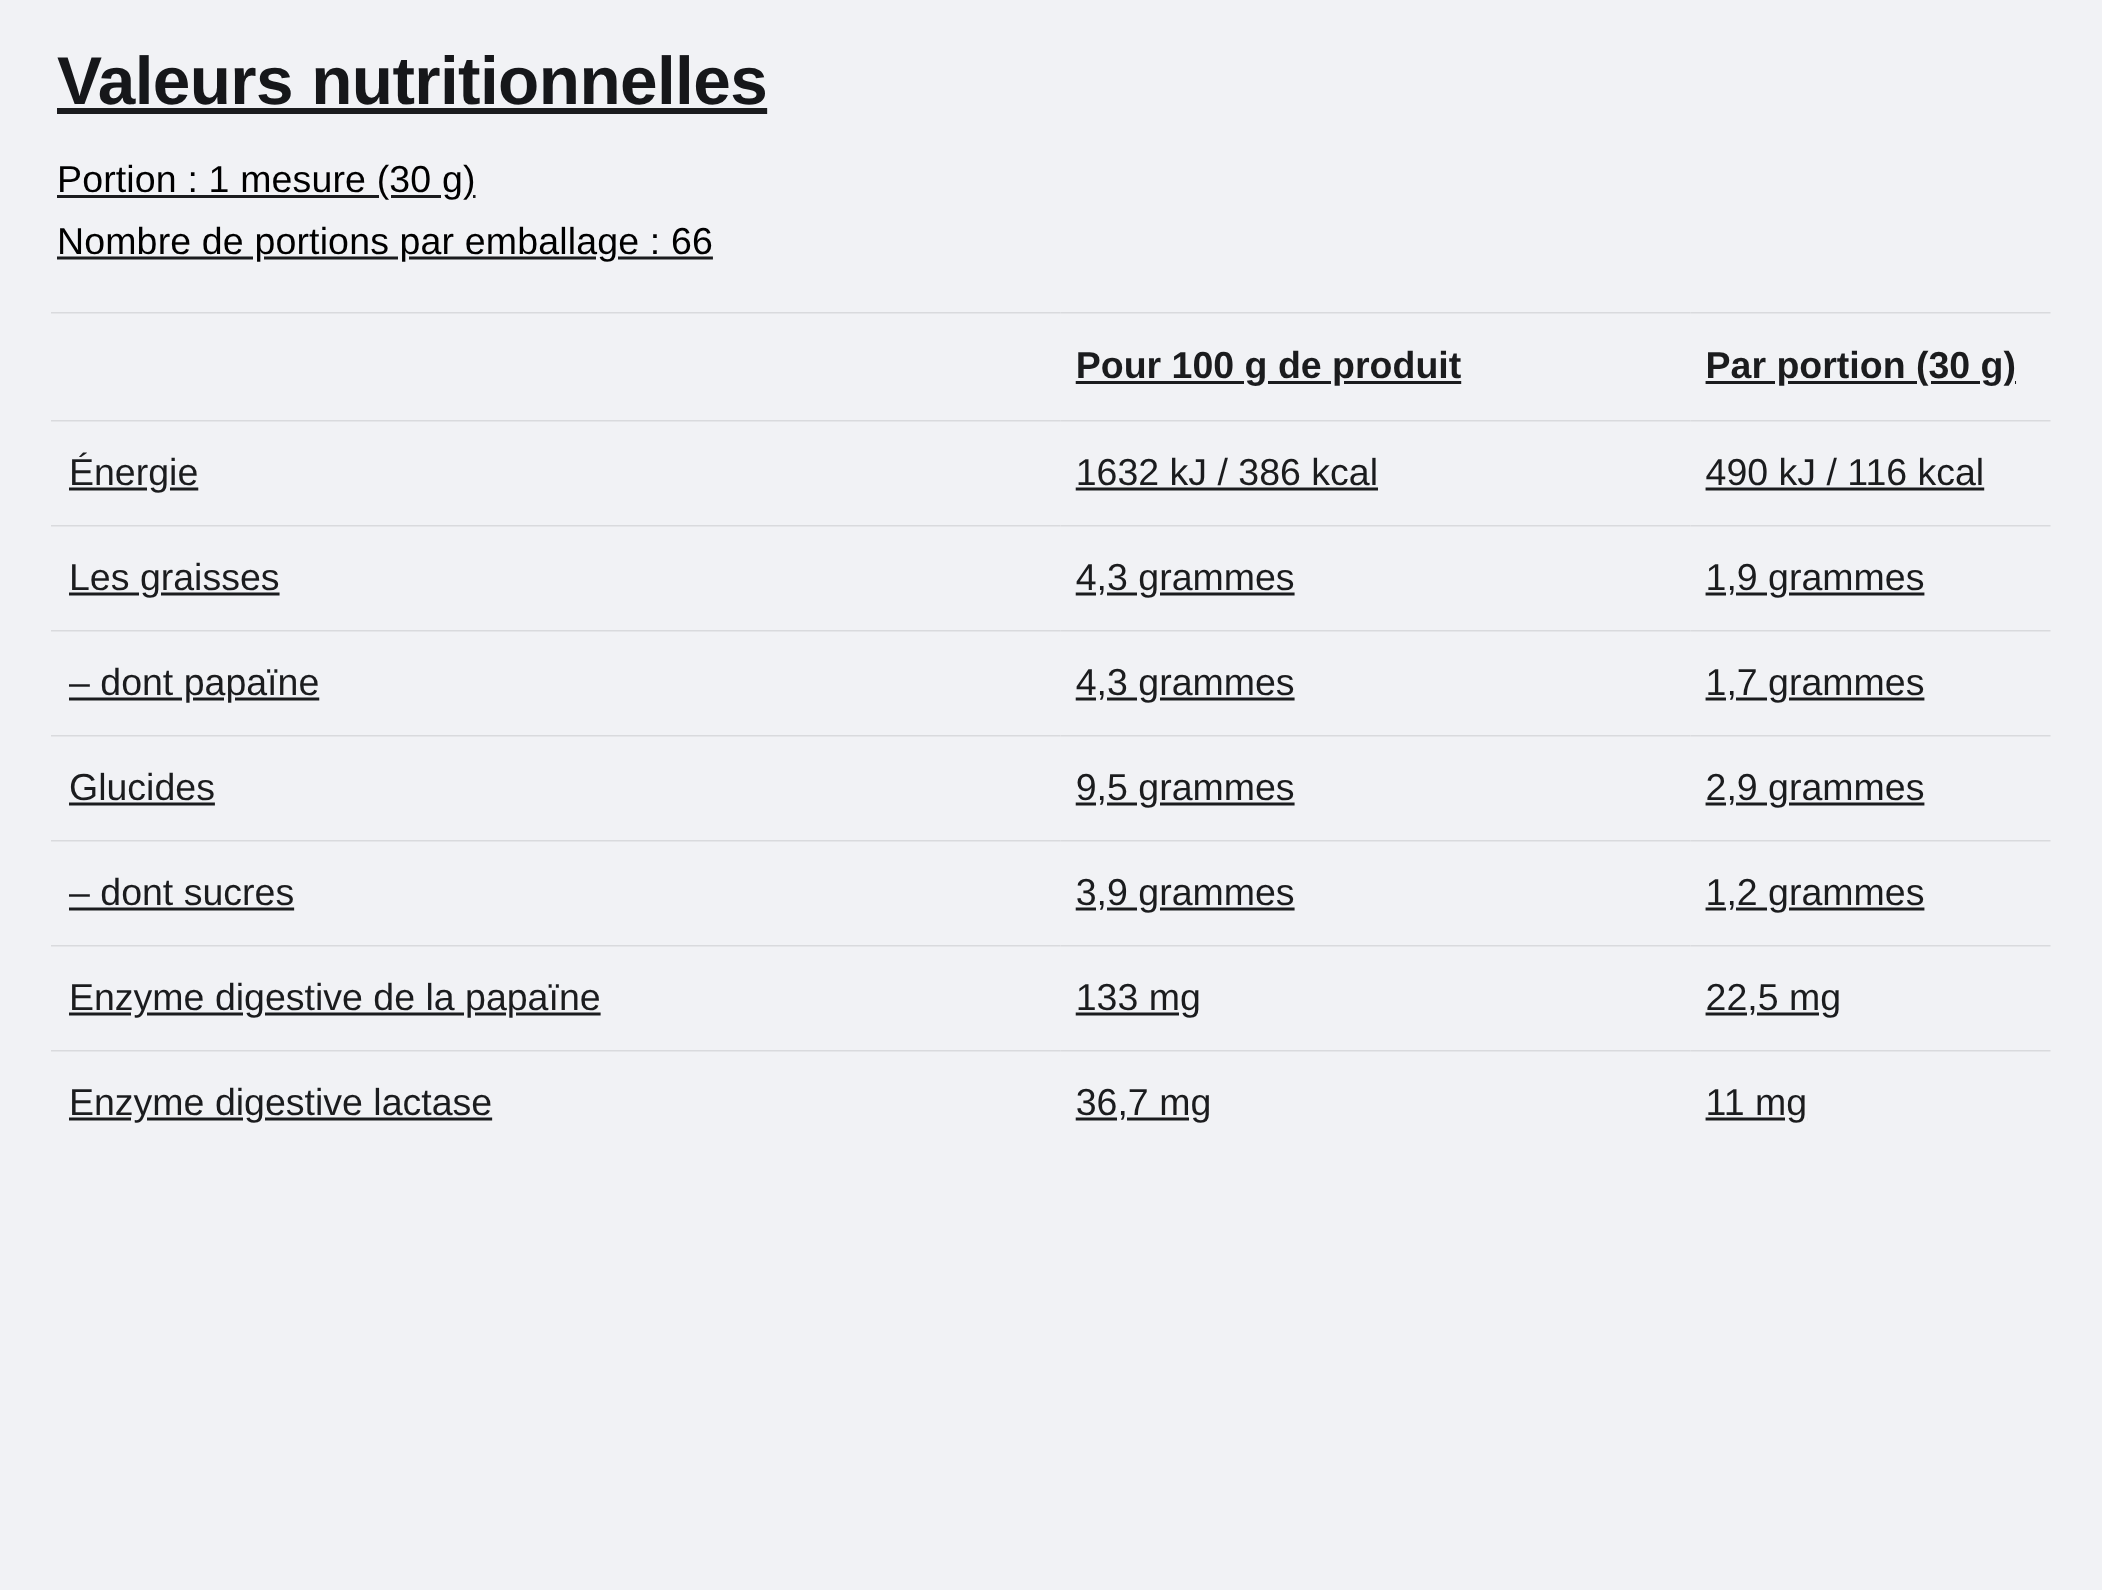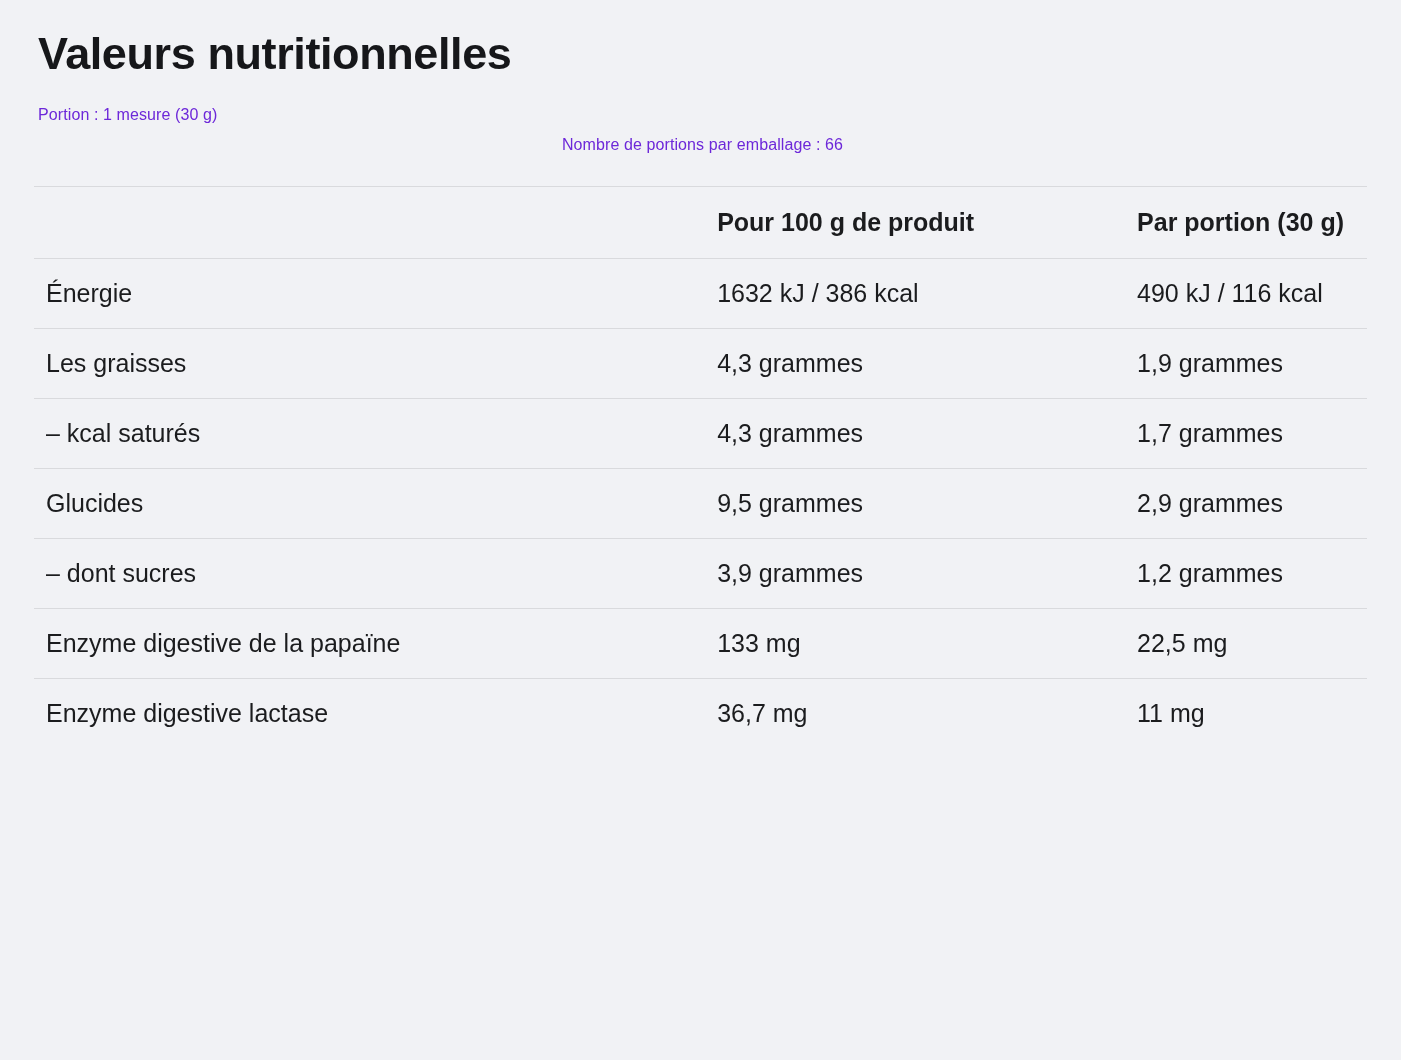--- a/index.html
+++ b/index.html
@@ -11,37 +11,37 @@
     width: 1401px;
     height: 1060px;
     font-family: "Liberation Sans", sans-serif;
     color: #1b1c1e;
     overflow: hidden;
   }
   .page {
     padding: 28px 34px 0 34px;
     box-sizing: border-box;
     width: 1401px;
+    text-decoration: underline;
   }
   .title {
     font-size: 45px;
     font-weight: bold;
     letter-spacing: -0.4px;
     margin: 0 0 26px 4px;
     color: #16171a;
   }
   .meta-line {
-    font-size: 16px;
-    color: #6d28d9;
+    font-size: 25px;
+    color: #000000;
     margin: 0 0 12px 4px;
     letter-spacing: 0.1px;
   }
   .meta-line:last-of-type {
     margin-bottom: 0;
-    text-align: center;
   }
   table.nutrition {
     width: 100%;
     border-collapse: collapse;
     margin-top: 32px;
     table-layout: fixed;
   }
   table.nutrition col.c-label { width: 50.5%; }
   table.nutrition col.c-100g  { width: 31.5%; }
   table.nutrition col.c-port  { width: 18%; }
@@ -99,21 +99,21 @@
         <td>Énergie</td>
         <td>1632 kJ / 386 kcal</td>
         <td>490 kJ / 116 kcal</td>
       </tr>
       <tr>
         <td>Les graisses</td>
         <td>4,3 grammes</td>
         <td>1,9 grammes</td>
       </tr>
       <tr>
-        <td>– kcal saturés</td>
+        <td>– dont papaïne</td>
         <td>4,3 grammes</td>
         <td>1,7 grammes</td>
       </tr>
       <tr>
         <td>Glucides</td>
         <td>9,5 grammes</td>
         <td>2,9 grammes</td>
       </tr>
       <tr>
         <td>– dont sucres</td>

